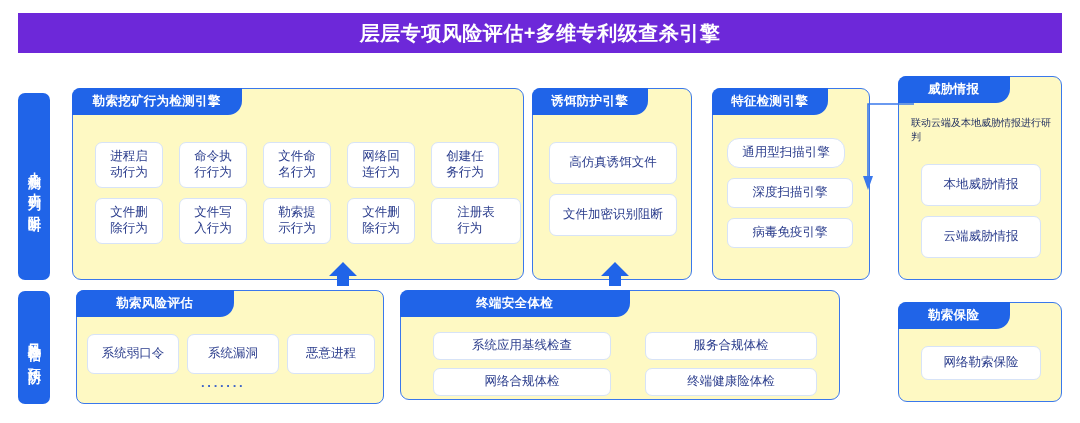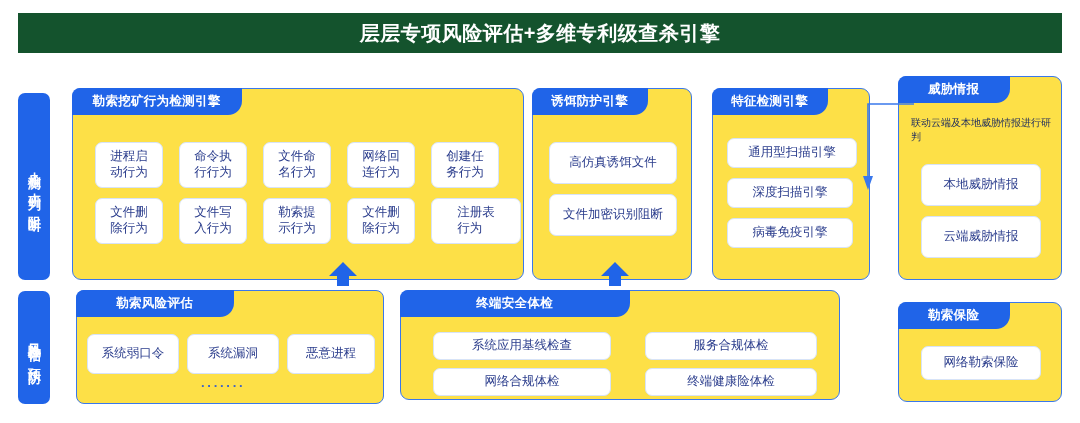--- a/index.html
+++ b/index.html
@@ -5,21 +5,21 @@
   html,body{margin:0;padding:0;}
   body{
     width:1080px;height:423px;
     background:#ffffff;
     font-family:"Liberation Sans","DejaVu Sans",sans-serif;
     position:relative;overflow:hidden;
   }
   
   .banner{
     position:absolute;left:18px;top:13px;width:1044px;height:40px;
-    background:#14532d;
+    background:#6d28d9;
     display:flex;align-items:center;justify-content:center;
   }
   .banner-title{
     color:#fff;font-size:20px;font-weight:bold;letter-spacing:.5px;
     white-space:nowrap;
   }
   
   .side-label{
     position:absolute;background:#2064E8;border-radius:7px;
     color:#fff;font-weight:bold;font-size:13px;line-height:1.22;
@@ -29,21 +29,21 @@
     letter-spacing:2px;
   }
   #side-detect{left:18px;top:93px;width:32px;height:187px;}
   #side-risk{left:18px;top:291px;width:32px;height:113px;}
 
   
   .panel{
     position:absolute;
     border:1.4px solid #3A78EC;
     border-radius:9px;
-    background:#fde047;
+    background:#fef9c3;
     box-sizing:border-box;
     text-decoration:underline;
   }
   .panel-head{
     position:absolute;left:-1.4px;top:-1.4px;height:27px;
     background:#2064E8;
     border-radius:8px 0 14px 0;
     display:flex;align-items:center;justify-content:center;
     box-sizing:border-box;
   }
@@ -128,21 +128,21 @@
     <div class="chip" style="left:16px;top:26px;width:128px;height:42px;">高仿真诱饵文件</div>
     <div class="chip" style="left:16px;top:78px;width:128px;height:42px;">文件加密识别阻断</div>
   </div>
 </div>
 
 <div class="panel" style="left:712px;top:88px;width:158px;height:192px;">
   <div class="panel-head" style="width:116px;">
     <span class="panel-head-title">特征检测引擎</span>
   </div>
   <div class="panel-body">
-    <div class="chip" style="left:14px;top:22px;width:130px;height:30px;">通用型扫描引擎</div>
+    <div class="chip" style="left:14px;top:22px;width:118px;height:30px;border-radius:12px;">通用型扫描引擎</div>
     <div class="chip" style="left:14px;top:62px;width:126px;height:30px;">深度扫描引擎</div>
     <div class="chip" style="left:14px;top:102px;width:126px;height:30px;">病毒免疫引擎</div>
   </div>
 </div>
 
 <div class="panel" style="left:898px;top:76px;width:164px;height:204px;">
   <div class="panel-head" style="width:112px;">
     <span class="panel-head-title">威胁情报</span>
   </div>
   <div class="panel-body">

